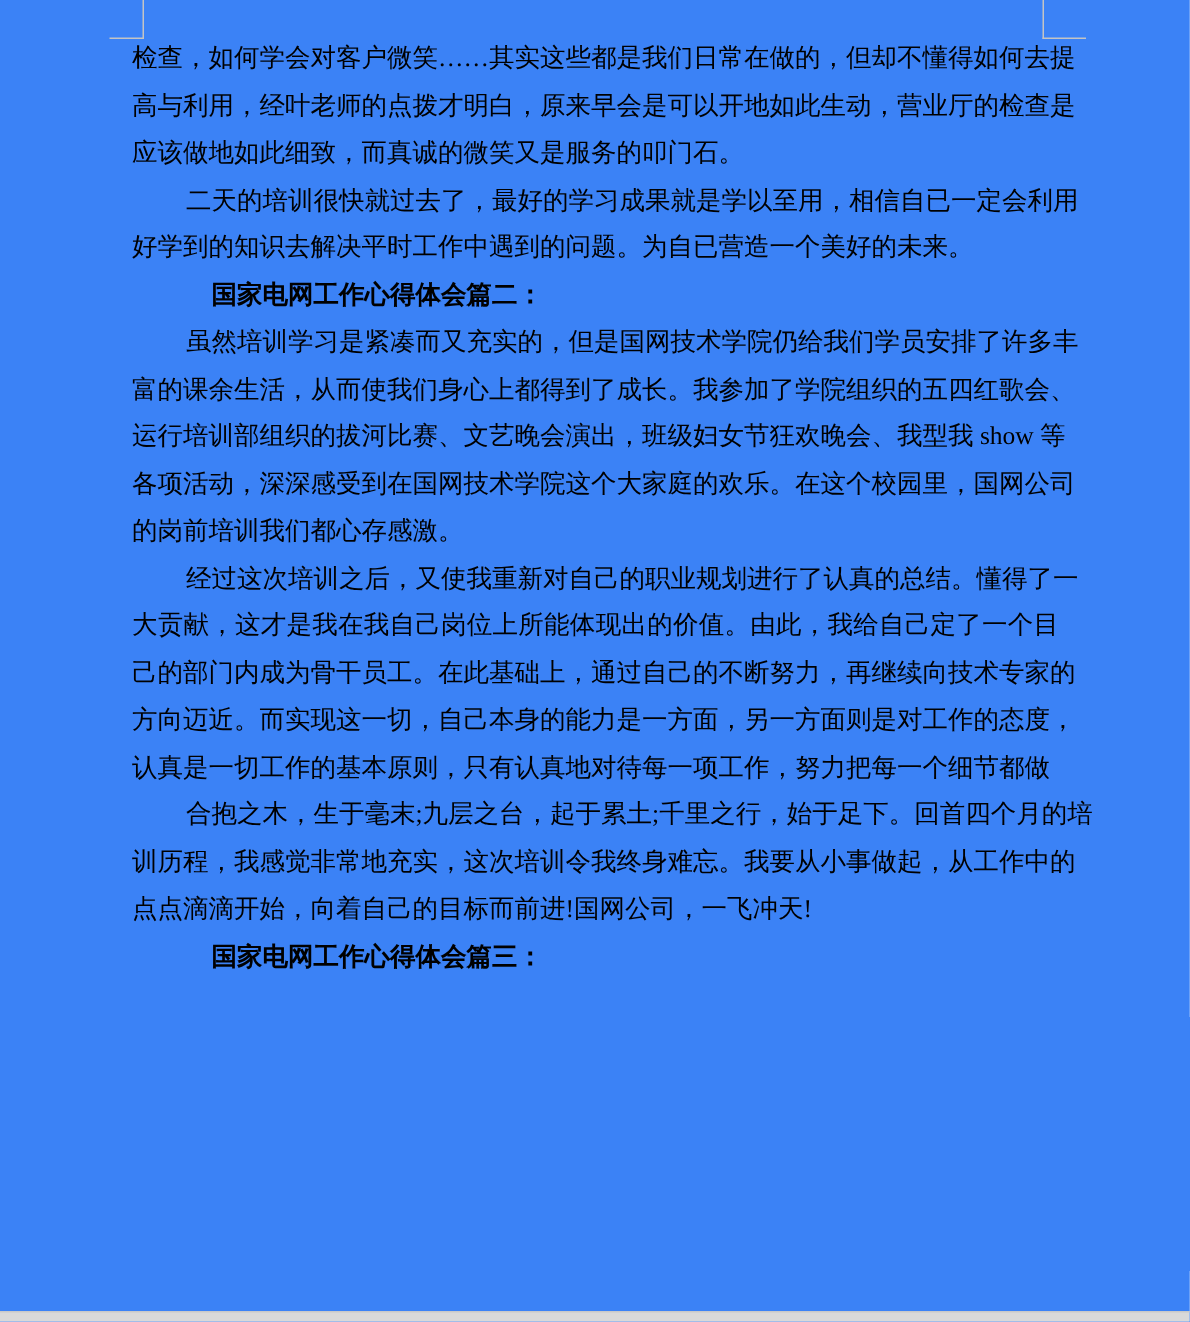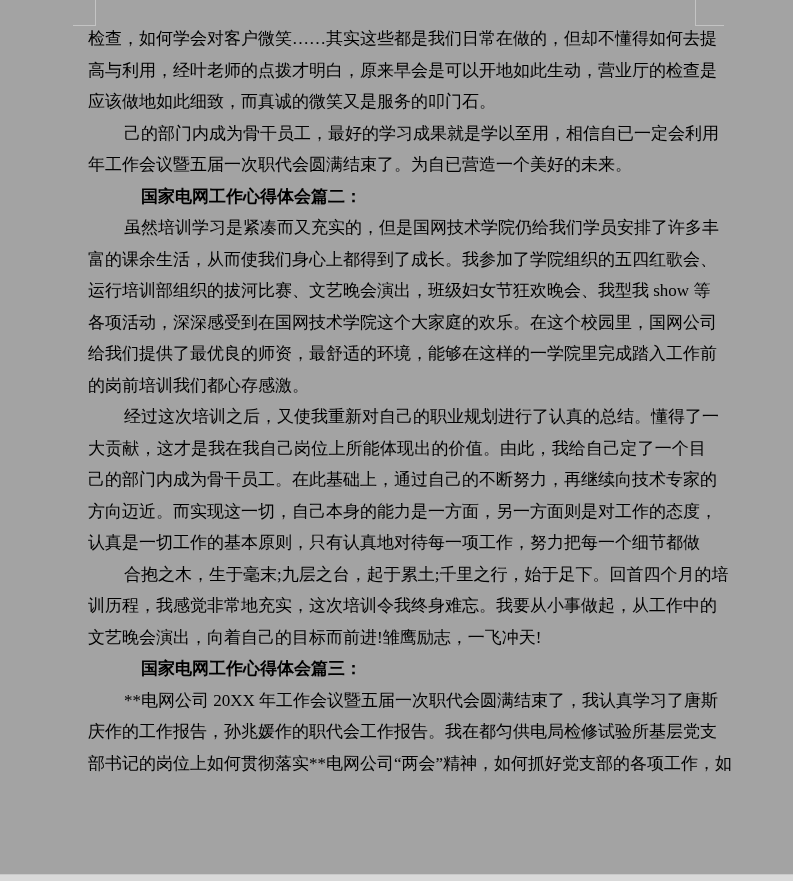--- a/index.html
+++ b/index.html
@@ -11,21 +11,21 @@
     height: 881px;
     position: relative;
     background: #ffffff;
     overflow: hidden;
     font-family: "Liberation Serif", "DejaVu Serif", serif;
     color: #000000;
   }
   .page {
     position: absolute;
     inset: 0;
-    background: #a3a3a3;
+    background: #3b82f6;
   }
   
   .crop-mark {
     position: absolute;
     top: 0;
     height: 25px;
   }
   .crop-mark.tl {
     left: 73px;
     width: 22px;
@@ -99,56 +99,49 @@
   <div class="content">
 
   <div class="block continuation">
 
       <div class="line">检查，如何学会对客户微笑……其实这些都是我们日常在做的，但却不懂得如何去提</div>
         <div class="line">高与利用，经叶老师的点拨才明白，原来早会是可以开地如此生动，营业厅的检查是</div>
         <div class="line">应该做地如此细致，而真诚的微笑又是服务的叩门石。</div>
       </div>
       <div class="block paragraph">
 
-      <div class="line">己的部门内成为骨干员工，最好的学习成果就是学以至用，相信自已一定会利用</div>
-        <div class="line">年工作会议暨五届一次职代会圆满结束了。为自已营造一个美好的未来。</div>
+      <div class="line">二天的培训很快就过去了，最好的学习成果就是学以至用，相信自已一定会利用</div>
+        <div class="line">好学到的知识去解决平时工作中遇到的问题。为自已营造一个美好的未来。</div>
       </div>
       <div class="block heading">
 
       <div class="line">国家电网工作心得体会篇二：</div>
       </div>
       <div class="block paragraph">
 
       <div class="line">虽然培训学习是紧凑而又充实的，但是国网技术学院仍给我们学员安排了许多丰</div>
         <div class="line">富的课余生活，从而使我们身心上都得到了成长。我参加了学院组织的五四红歌会、</div>
         <div class="line">运行培训部组织的拔河比赛、文艺晚会演出，班级妇女节狂欢晚会、我型我 show 等</div>
         <div class="line">各项活动，深深感受到在国网技术学院这个大家庭的欢乐。在这个校园里，国网公司</div>
-        <div class="line">给我们提供了最优良的师资，最舒适的环境，能够在这样的一学院里完成踏入工作前</div>
         <div class="line">的岗前培训我们都心存感激。</div>
       </div>
       <div class="block paragraph">
 
       <div class="line">经过这次培训之后，又使我重新对自己的职业规划进行了认真的总结。懂得了一</div>
         <div class="line">大贡献，这才是我在我自己岗位上所能体现出的价值。由此，我给自己定了一个目</div>
         <div class="line">己的部门内成为骨干员工。在此基础上，通过自己的不断努力，再继续向技术专家的</div>
         <div class="line">方向迈近。而实现这一切，自己本身的能力是一方面，另一方面则是对工作的态度，</div>
         <div class="line">认真是一切工作的基本原则，只有认真地对待每一项工作，努力把每一个细节都做</div>
       </div>
       <div class="block paragraph">
 
       <div class="line">合抱之木，生于毫末;九层之台，起于累土;千里之行，始于足下。回首四个月的培</div>
         <div class="line">训历程，我感觉非常地充实，这次培训令我终身难忘。我要从小事做起，从工作中的</div>
-        <div class="line">文艺晚会演出，向着自己的目标而前进!雏鹰励志，一飞冲天!</div>
+        <div class="line">点点滴滴开始，向着自己的目标而前进!国网公司，一飞冲天!</div>
       </div>
       <div class="block heading">
 
       <div class="line">国家电网工作心得体会篇三：</div>
-      </div>
-      <div class="block paragraph-open">
-
-      <div class="line">**电网公司 20XX 年工作会议暨五届一次职代会圆满结束了，我认真学习了唐斯</div>
-        <div class="line">庆作的工作报告，孙兆媛作的职代会工作报告。我在都匀供电局检修试验所基层党支</div>
-        <div class="line">部书记的岗位上如何贯彻落实**电网公司“两会”精神，如何抓好党支部的各项工作，如</div>
       </div>
     </div>
 
   <div class="bottom-edge"></div>
 </div>
 
 </body></html>

